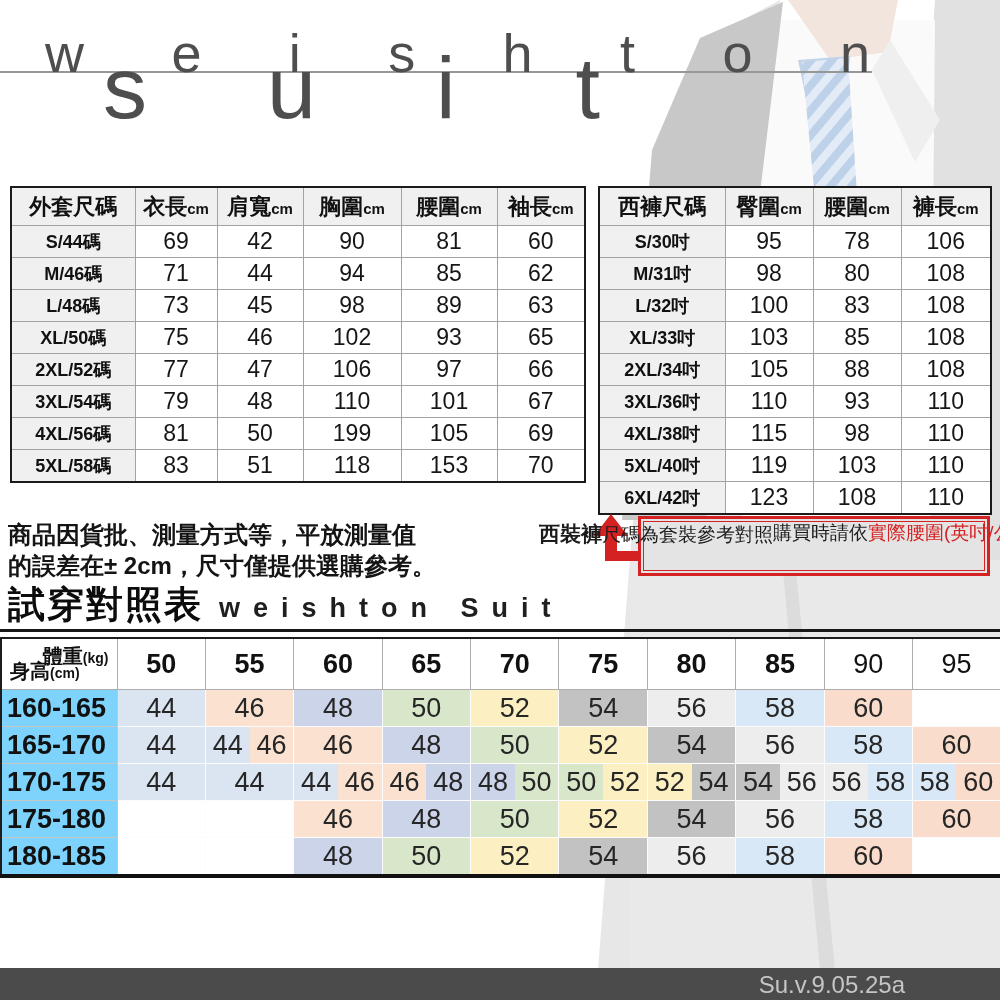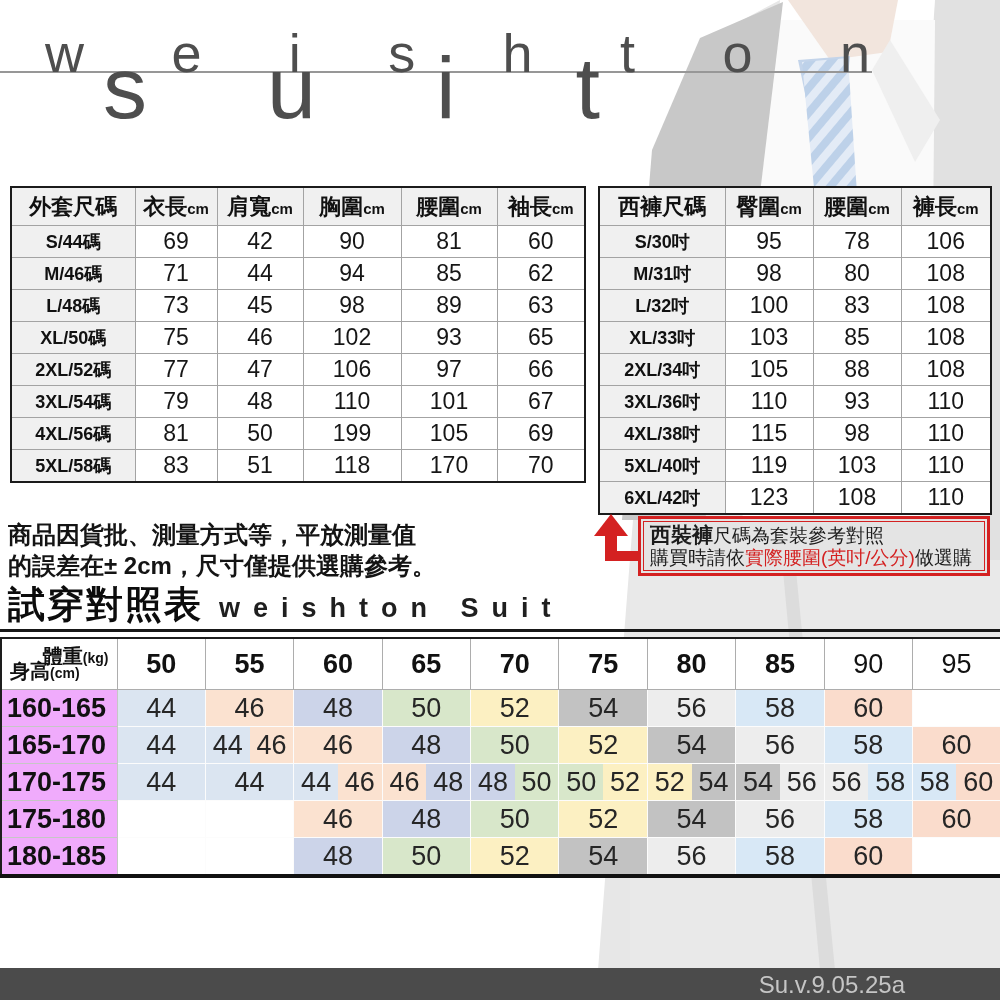--- a/index.html
+++ b/index.html
@@ -26,40 +26,40 @@
   .jacket{left:10px;top:186px;}
   .pants{left:598px;top:186px;}
 
   
   .note{left:8px;top:519px;font-size:24px;font-weight:700;line-height:1.3;color:#141414;}
 
   
   .red-arrow{left:592px;top:514px;}
   .pants-note{left:638px;top:516px;width:352px;height:60px;border:3px solid var(--red,#d42121);
               background:#e4e4e4;box-sizing:border-box;}
-  .pn-inner{position:absolute;inset:2px;border:1px solid var(--red,#d42121);display:flex;flex-direction:column;
+  .pn-inner{position:absolute;inset:2px;border:1px solid var(--red,#d42121);display:flex;flex-direction:row;
             justify-content:center;padding-left:6px;line-height:1.15;white-space:nowrap;}
   .pn-line1{font-size:19px;color:#1c1c1c;}
   .pn-line1 b{font-size:21px;font-weight:700;}
   .pn-line2{font-size:19px;color:#1c1c1c;}
   .pn-red{color:var(--red,#d42121);}
 
   
   .fit-head{left:8px;top:580px;display:flex;align-items:baseline;gap:16px;white-space:nowrap;text-align:right;}
   .fit-title{font-size:37px;font-weight:800;letter-spacing:2px;color:#0c0c0c;}
   .fit-sub{font-size:27px;font-weight:700;letter-spacing:13px;color:#1f1f1f;}
   .divider{left:0;top:629px;width:1000px;height:3px;background:#171717;}
 
   
   table.fit{position:absolute;left:0;top:637px;width:1000px;z-index:1;border-collapse:collapse;
             table-layout:fixed;background:#fff;border:2px solid #1d1d1d;border-bottom:4px solid #111;}
   table.fit thead th{height:50px;border:1px solid #adadad;background:#fff;font-size:27px;padding:0;}
   table.fit thead th.wbold{font-weight:700;}
   table.fit thead th.wnorm{font-weight:400;}
-  table.fit tbody th{height:36px;border:1px solid #c6c6c6;background:#f0abfc;text-align:left;
+  table.fit tbody th{height:36px;border:1px solid #c6c6c6;background:#7dd3fc;text-align:left;
                      padding:0 0 0 5px;font-size:27px;font-weight:700;}
   table.fit tbody td{height:36px;border:1px solid #fcfcfc;font-size:27px;font-weight:400;color:#262626;
                      text-align:center;padding:0;}
   .halves{display:flex;width:100%;height:36px;}
   .halves span{flex:1;display:flex;align-items:center;justify-content:center;height:100%;}
   th.corner{position:relative;background:
      linear-gradient(to bottom right,transparent calc(50% - 1.5px),#5d5d5d calc(50% - 1px),
                      #5d5d5d calc(50% + 1px),transparent calc(50% + 1.5px));}
   .c-top{position:absolute;top:4px;right:8px;font-size:20px;font-weight:700;}
   .c-bot{position:absolute;bottom:4px;left:8px;font-size:20px;font-weight:700;}
@@ -186,21 +186,21 @@
           <td>50</td>
           <td>199</td>
           <td>105</td>
           <td>69</td>
         </tr>
         <tr>
           <th>5XL/58碼</th>
           <td>83</td>
           <td>51</td>
           <td>118</td>
-          <td>170</td>
+          <td>153</td>
           <td>70</td>
         </tr>
       </tbody>
   </table>
 
   <table class="sizes layer pants">
     <colgroup>
         <col style="width:126px">
         <col style="width:88px">
         <col style="width:88px">

